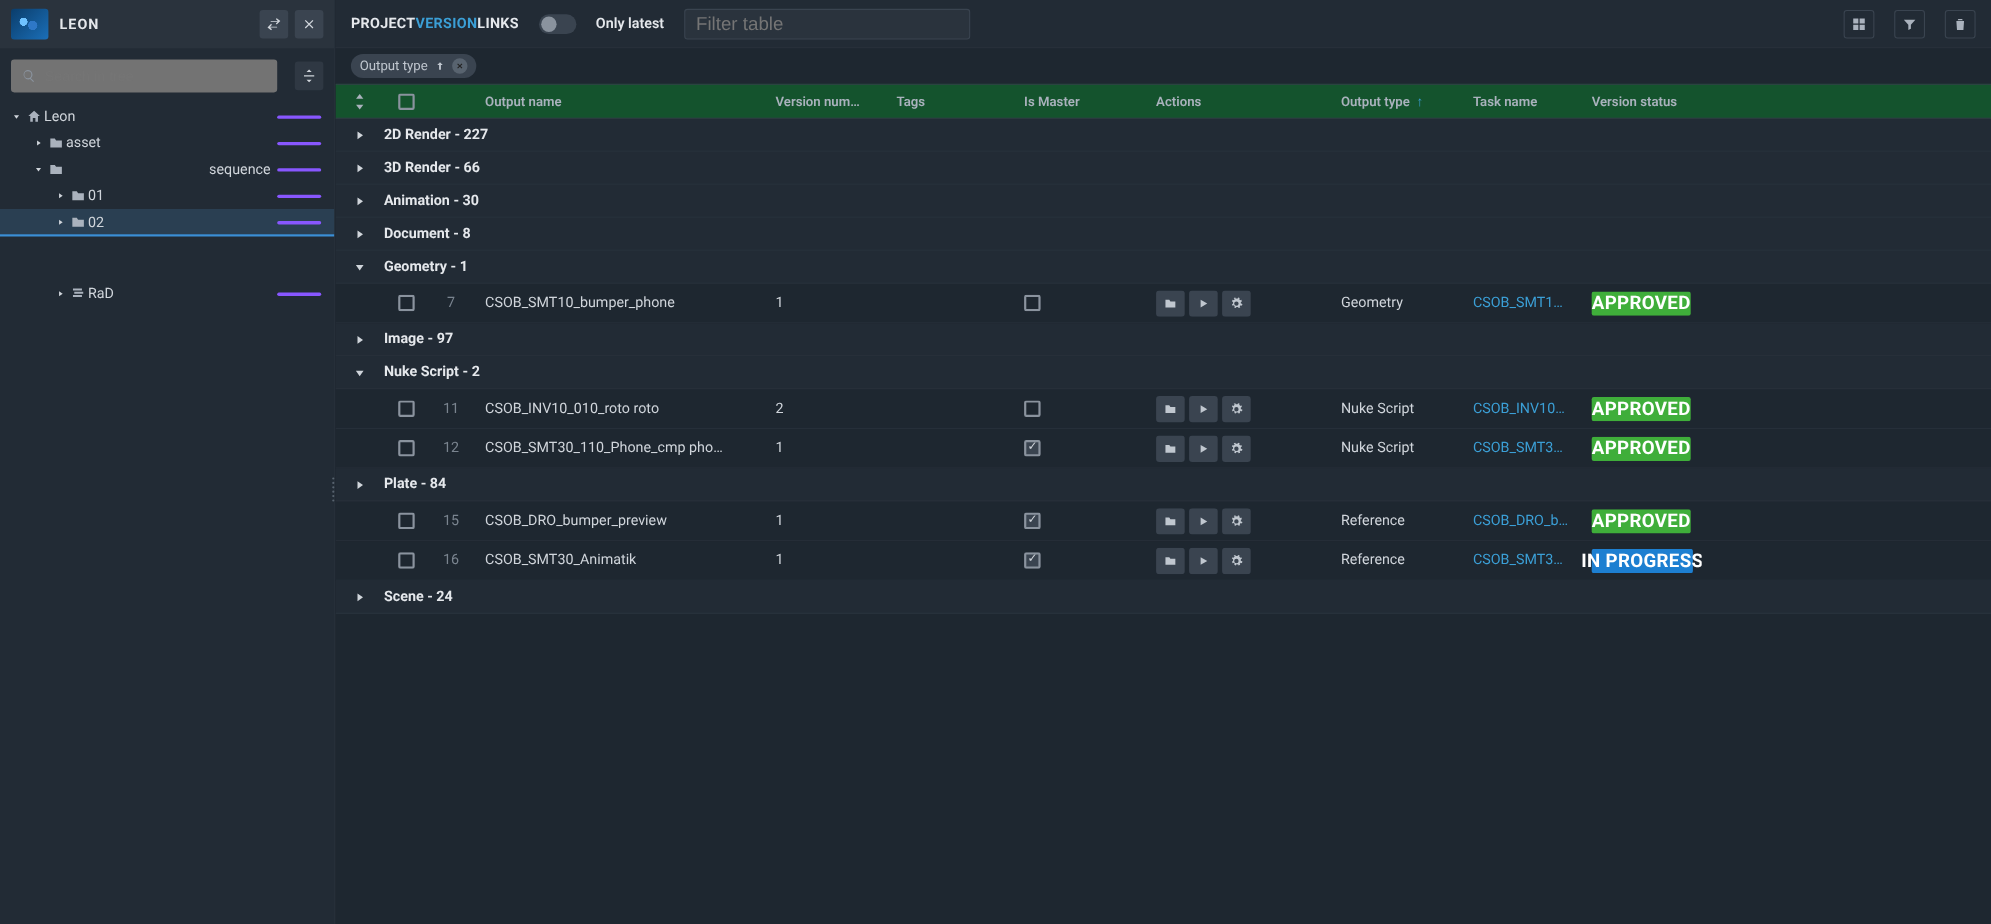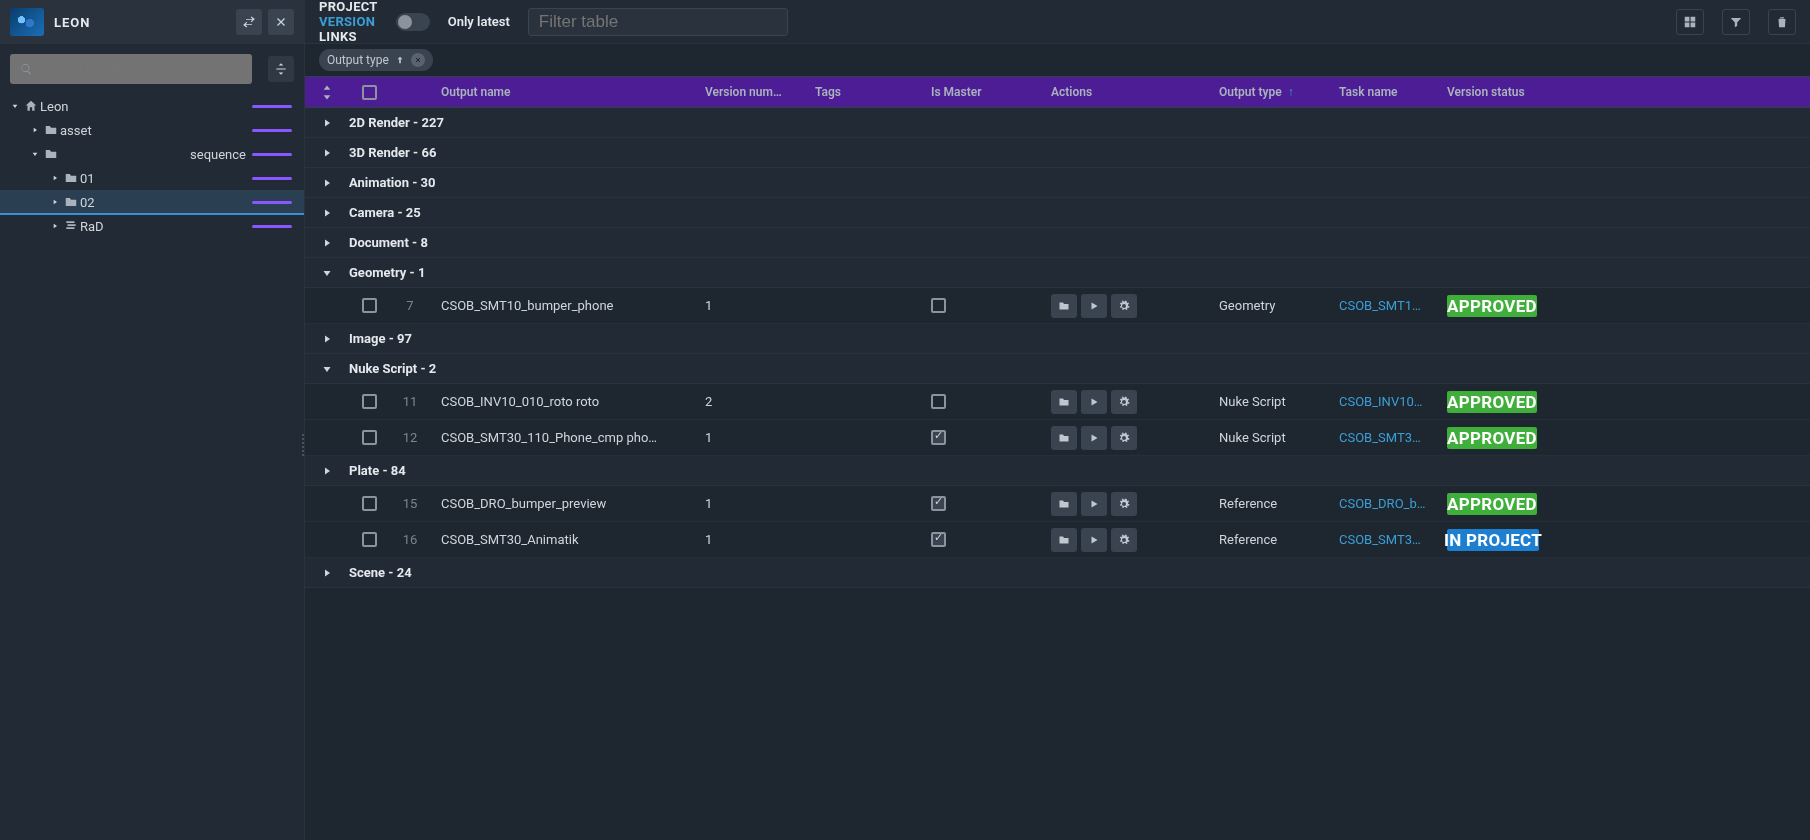--- a/index.html
+++ b/index.html
@@ -163,21 +163,21 @@
     background:#3a4450;border-radius:12px;height:22px;display:flex;align-items:center;
     padding:0 8px;gap:6px;color:#c0c7cf;font-size:12px;
   }
   .chip svg{width:10px;height:10px;fill:#c0c7cf;}
   .chip .close{width:14px;height:14px;border-radius:50%;background:#58636f;display:flex;align-items:center;justify-content:center;}
   .chip .close svg{width:8px;height:8px;fill:#222;}
   
   .table { flex:1; overflow:auto;}
   .thead {
     display:flex;align-items:center;height:32px;
-    background:#4c1d95;border-top:1px solid #343e49;border-bottom:1px solid #343e49;
+    background:#14532d;border-top:1px solid #343e49;border-bottom:1px solid #343e49;
     font-size:12px;color:#aab2bd;font-weight:600;
   }
   .col { padding:0 10px; display:flex;align-items:center; overflow:hidden; white-space:nowrap; text-overflow:ellipsis;}
   .c-exp{width:44px;justify-content:center;}
   .c-chk{width:40px;justify-content:center;}
   .c-idx{width:42px;justify-content:center;color:#7a848f;}
   .c-name{flex:0 0 264px;}
   .c-ver{width:110px;}
   .c-tags{width:116px;}
   .c-master{width:120px;}
@@ -316,21 +316,21 @@
           </svg>
         </span>
         <span class="nodeicon">
           <svg viewBox="0 0 24 24">
             <path d="M3 5h7l2 3h9v11H3z"></path>
           </svg>
         </span>
         <span class="label">02</span>
         <span class="bar"></span>
       </div>
-      <div class="tree-row" style="padding-left: 48px;">
+      <div class="tree-row" style="padding-left: 48px; margin-top: 41px;">
         <span class="caret">
           <svg viewBox="0 0 24 24">
             <path d="M8 5l10 7-10 7z"></path>
           </svg>
         </span>
         <span class="nodeicon">
           <svg viewBox="0 0 24 24">
             <path d="M4 4h14v3H4zM6 9h14v3H6zM4 14h14v3H4z"></path>
           </svg>
         </span>
@@ -344,21 +344,21 @@
   <span></span>
     <span></span>
     <span></span>
     <span></span>
     <span></span>
     <span></span>
 </div>
 
 <div class="main">
   <div class="topbar">
-    <span id="tabs" style="display: flex;  flex-direction: column;">
+    <span id="tabs" style="display: flex; ">
         <span class="tab">PROJECT</span>
         <span class="tab active">VERSION</span>
         <span class="tab">LINKS</span>
       </span>
     <div class="toggle"></div>
     <span class="toggle-label">Only latest</span>
     <input class="filter-input" placeholder="Filter table" style="">
     <div class="topbar-spacer"></div>
     <div class="top-icon">
         <svg viewBox="0 0 24 24">
@@ -443,28 +443,20 @@
             </svg>
           </span>
           <span class="glabel">Animation - 30</span>
         </div>
         <div class="grow">
           <span class="chev">
             <svg viewBox="0 0 24 24">
               <path d="M8 5l10 7-10 7z"></path>
             </svg>
           </span>
-          <span class="glabel">Camera - 25</span>
-        </div>
-        <div class="grow">
-          <span class="chev">
-            <svg viewBox="0 0 24 24">
-              <path d="M8 5l10 7-10 7z"></path>
-            </svg>
-          </span>
           <span class="glabel">Document - 8</span>
         </div>
         <div class="grow">
           <span class="chev">
             <svg viewBox="0 0 24 24">
               <path d="M5 8l7 10 7-10z"></path>
             </svg>
           </span>
           <span class="glabel">Geometry - 1</span>
         </div>
@@ -677,21 +669,21 @@
                   <path d="M12 8a4 4 0 100 8 4 4 0 000-8zm9 4l2 1-1 3-2-1a8 8 0 01-2 2l1 2-3 1-1-2a8 8 0 01-3 0l-1 2-3-1 1-2a8 8 0 01-2-2l-2 1-1-3 2-1a8 8 0 010-3l-2-1 1-3 2 1a8 8 0 012-2L7 2l3-1 1 2a8 8 0 013 0l1-2 3 1-1 2a8 8 0 012 2l2-1 1 3-2 1a8 8 0 010 3z"></path>
                 </svg>
               </div>
             </div>
           </div>
           <div class="col c-otype">Reference</div>
           <div class="col c-task">
             <span class="link">CSOB_SMT30 / …</span>
           </div>
           <div class="col c-status">
-            <div class="badge progress">IN PROJECT</div>
+            <div class="badge progress">IN PROGRESS</div>
           </div>
         </div>
         <div class="grow">
           <span class="chev">
             <svg viewBox="0 0 24 24">
               <path d="M8 5l10 7-10 7z"></path>
             </svg>
           </span>
           <span class="glabel">Scene - 24</span>
         </div>

